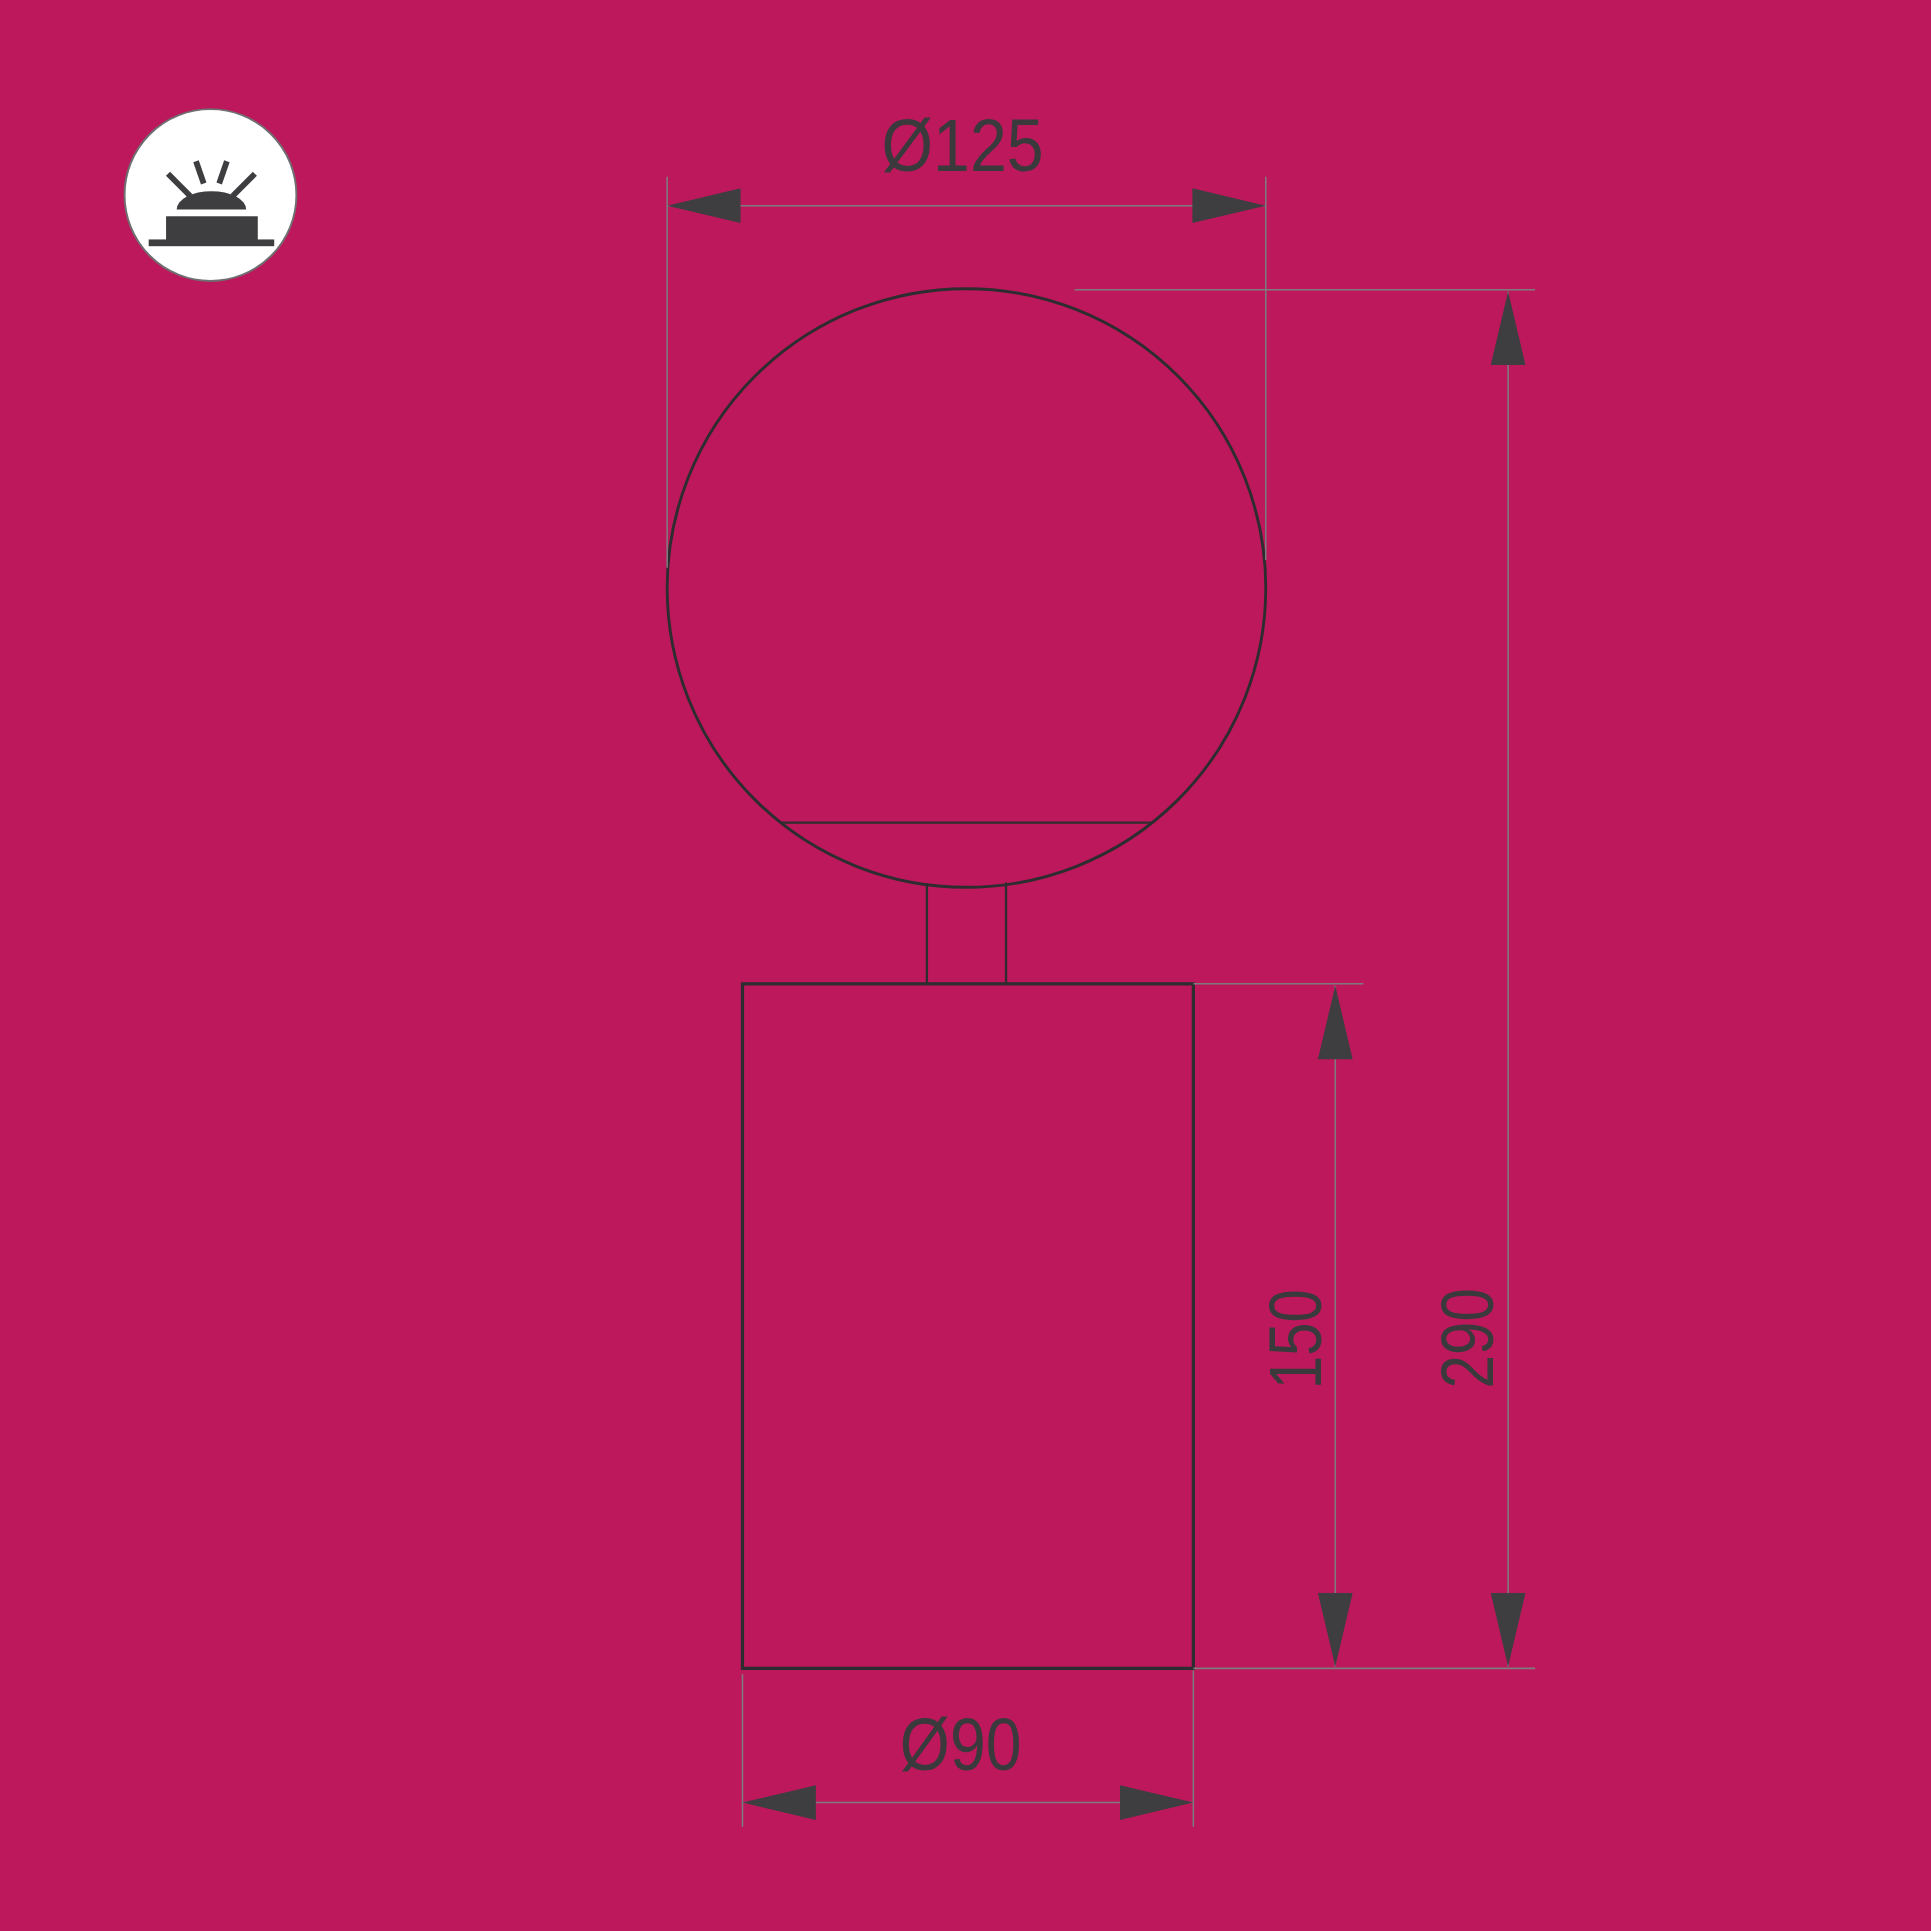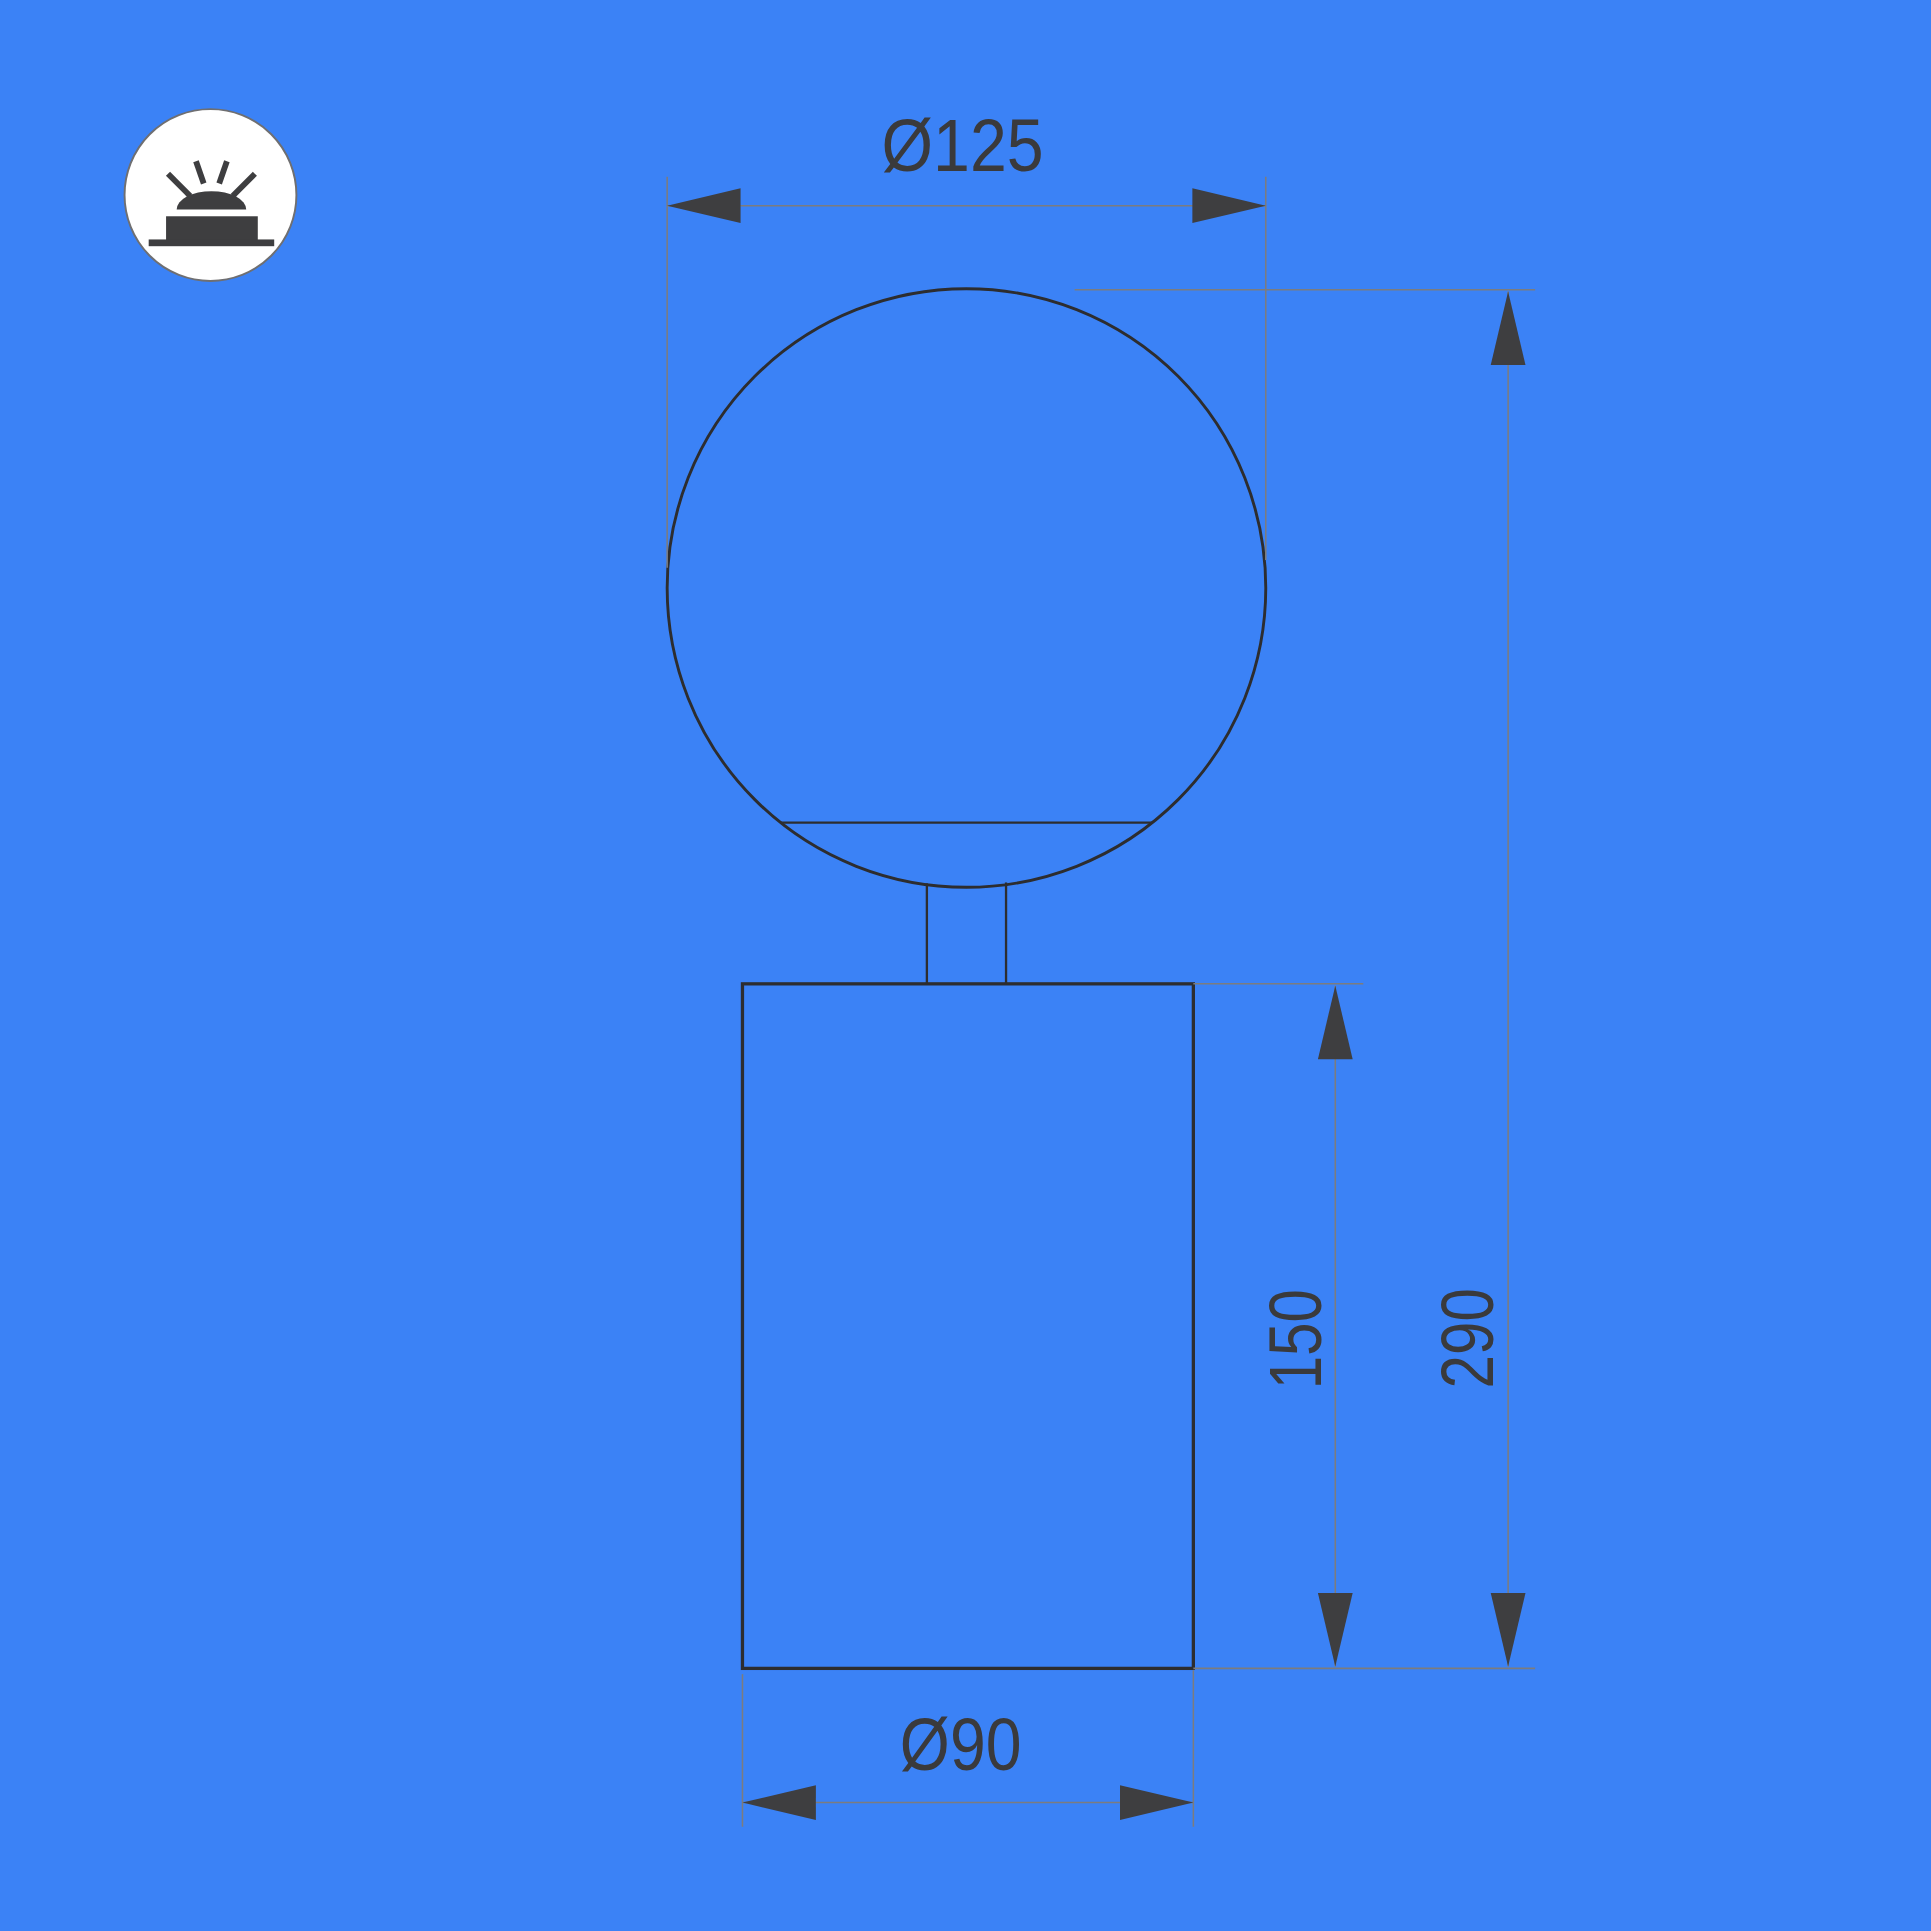--- a/index.html
+++ b/index.html
@@ -1,20 +1,20 @@
 <!DOCTYPE html>
 <html><head>
 <meta charset="utf-8">
 <style>
   html, body { margin: 0; padding: 0; background: #ffffff; }
   .canvas {
     position: relative;
     width: 1931px;
     height: 1931px;
-    background: #3b82f6;
+    background: #be185d;
     font-family: "Liberation Sans", sans-serif;
     overflow: hidden;
   }
   .canvas svg { position: absolute; inset: 0; display: block; }
   text.dim-label {
     fill: #3a3a3c;
     font-size: 76px;
     font-family: "Liberation Sans", sans-serif;
     letter-spacing: 0px;
   }

